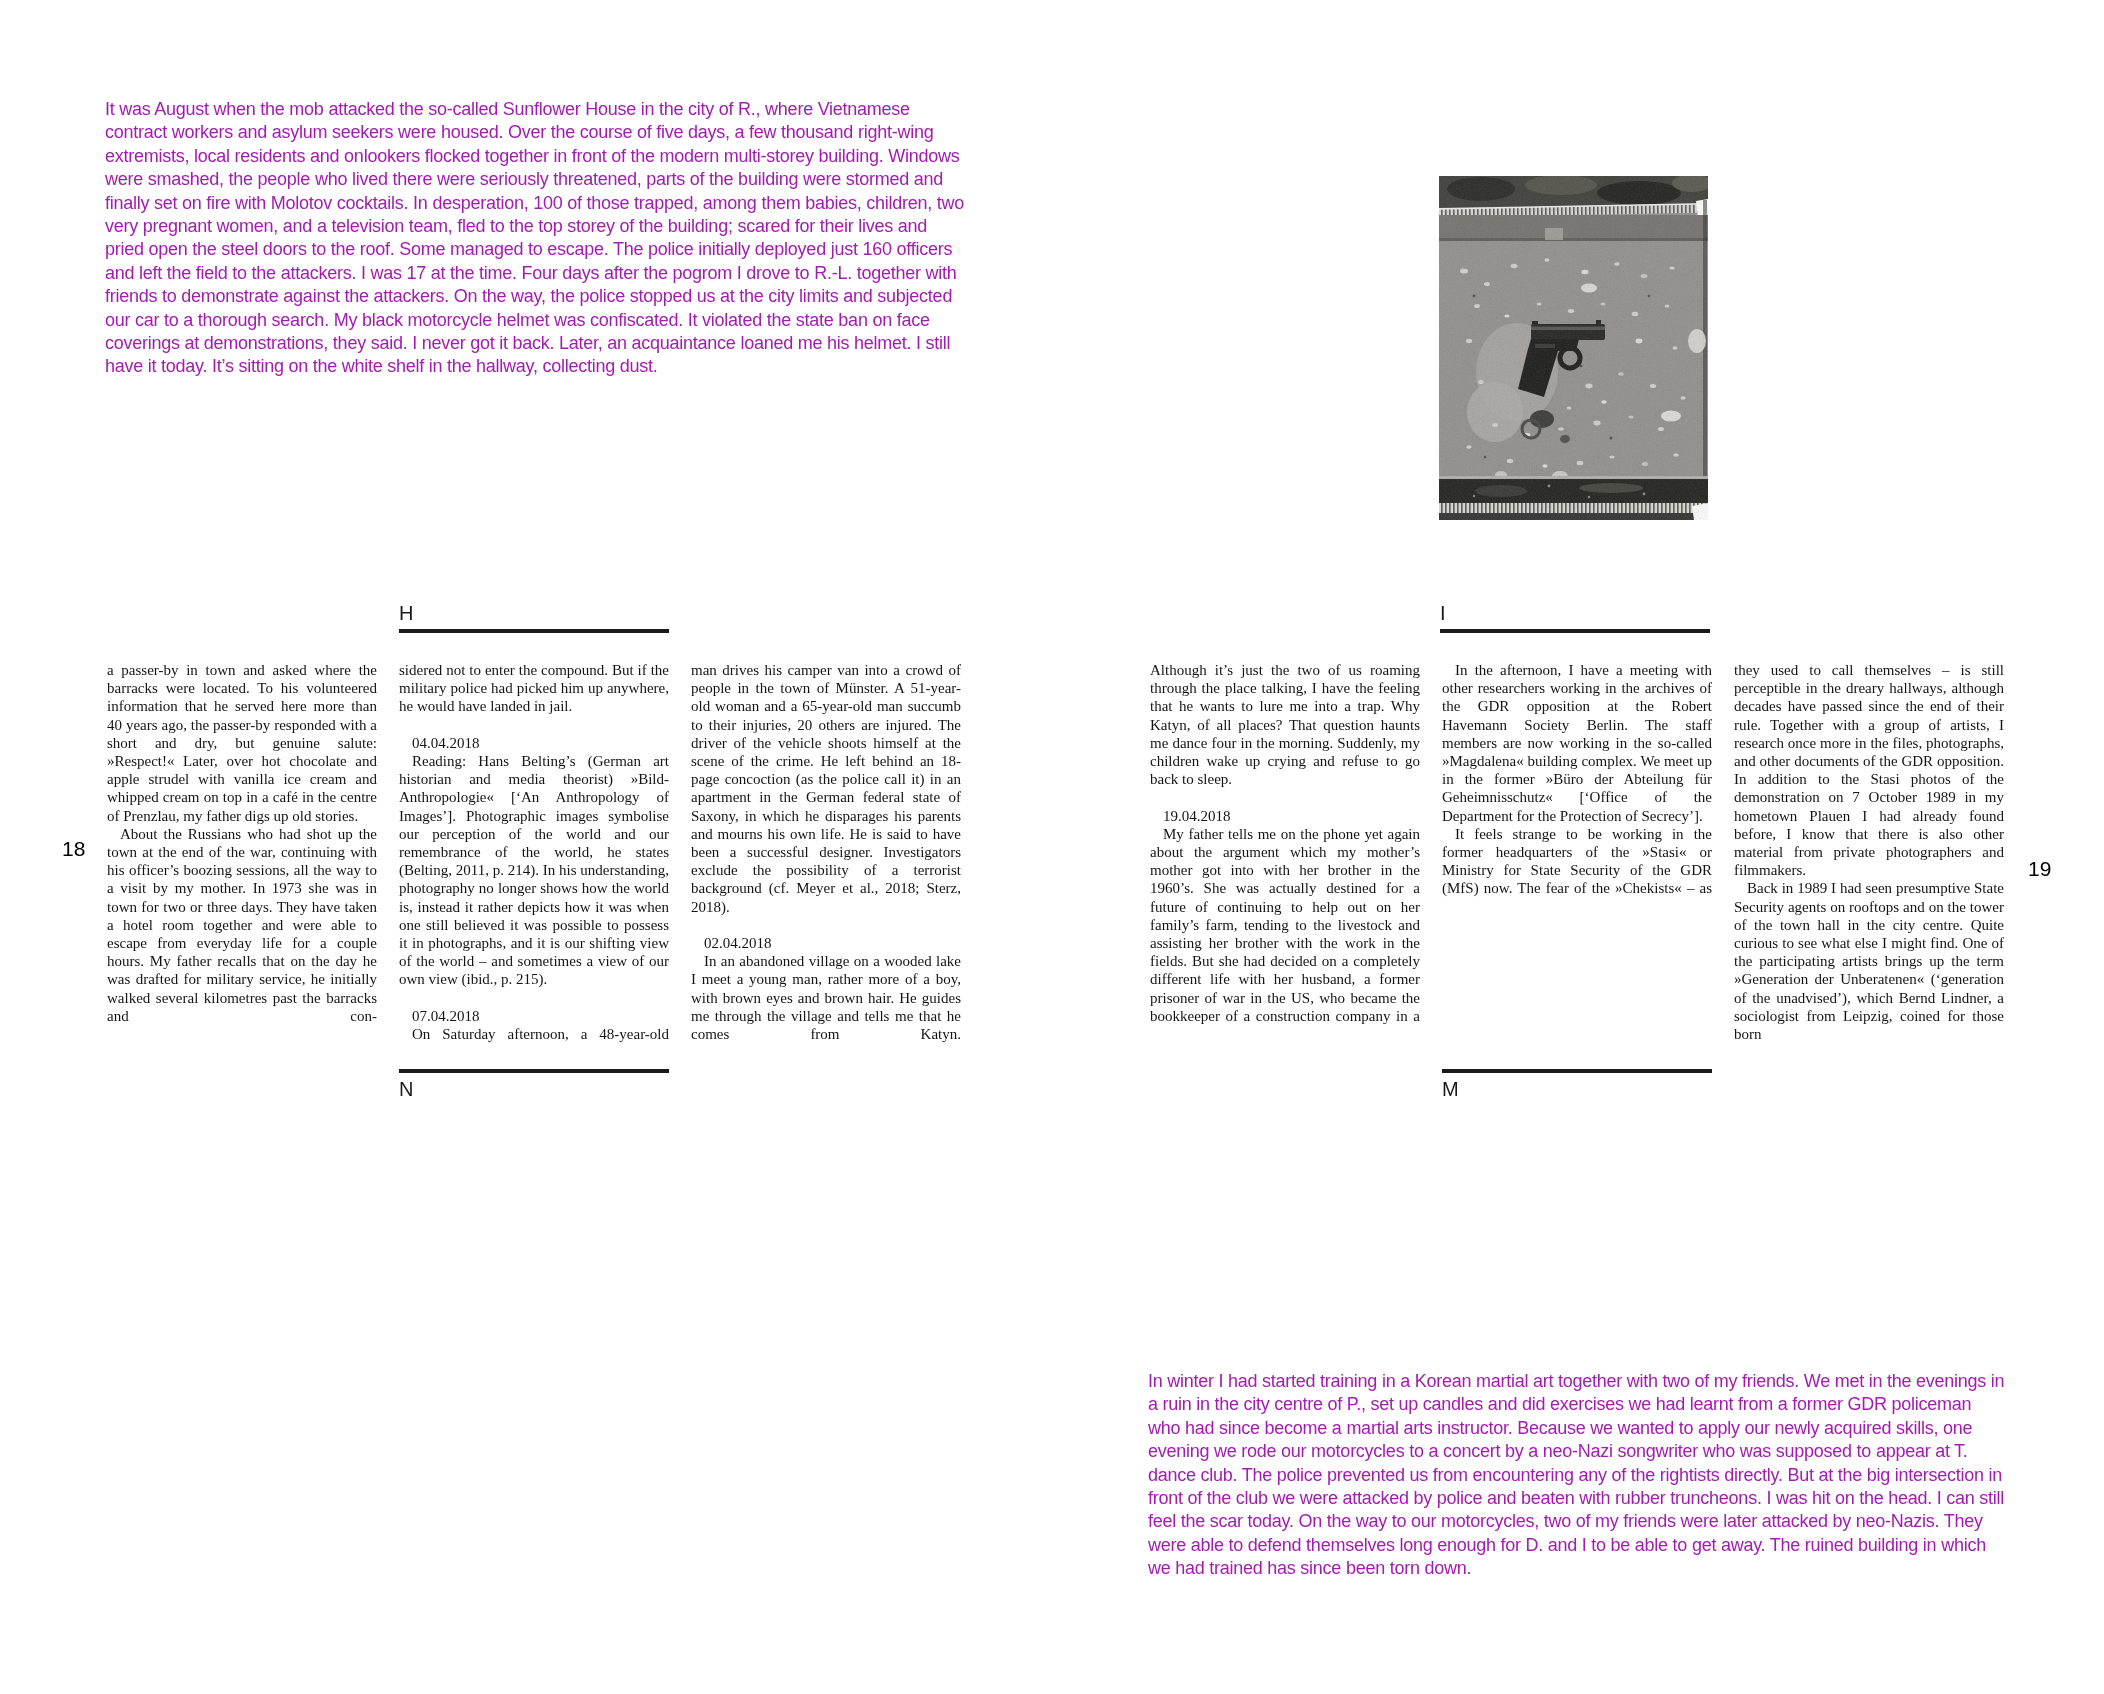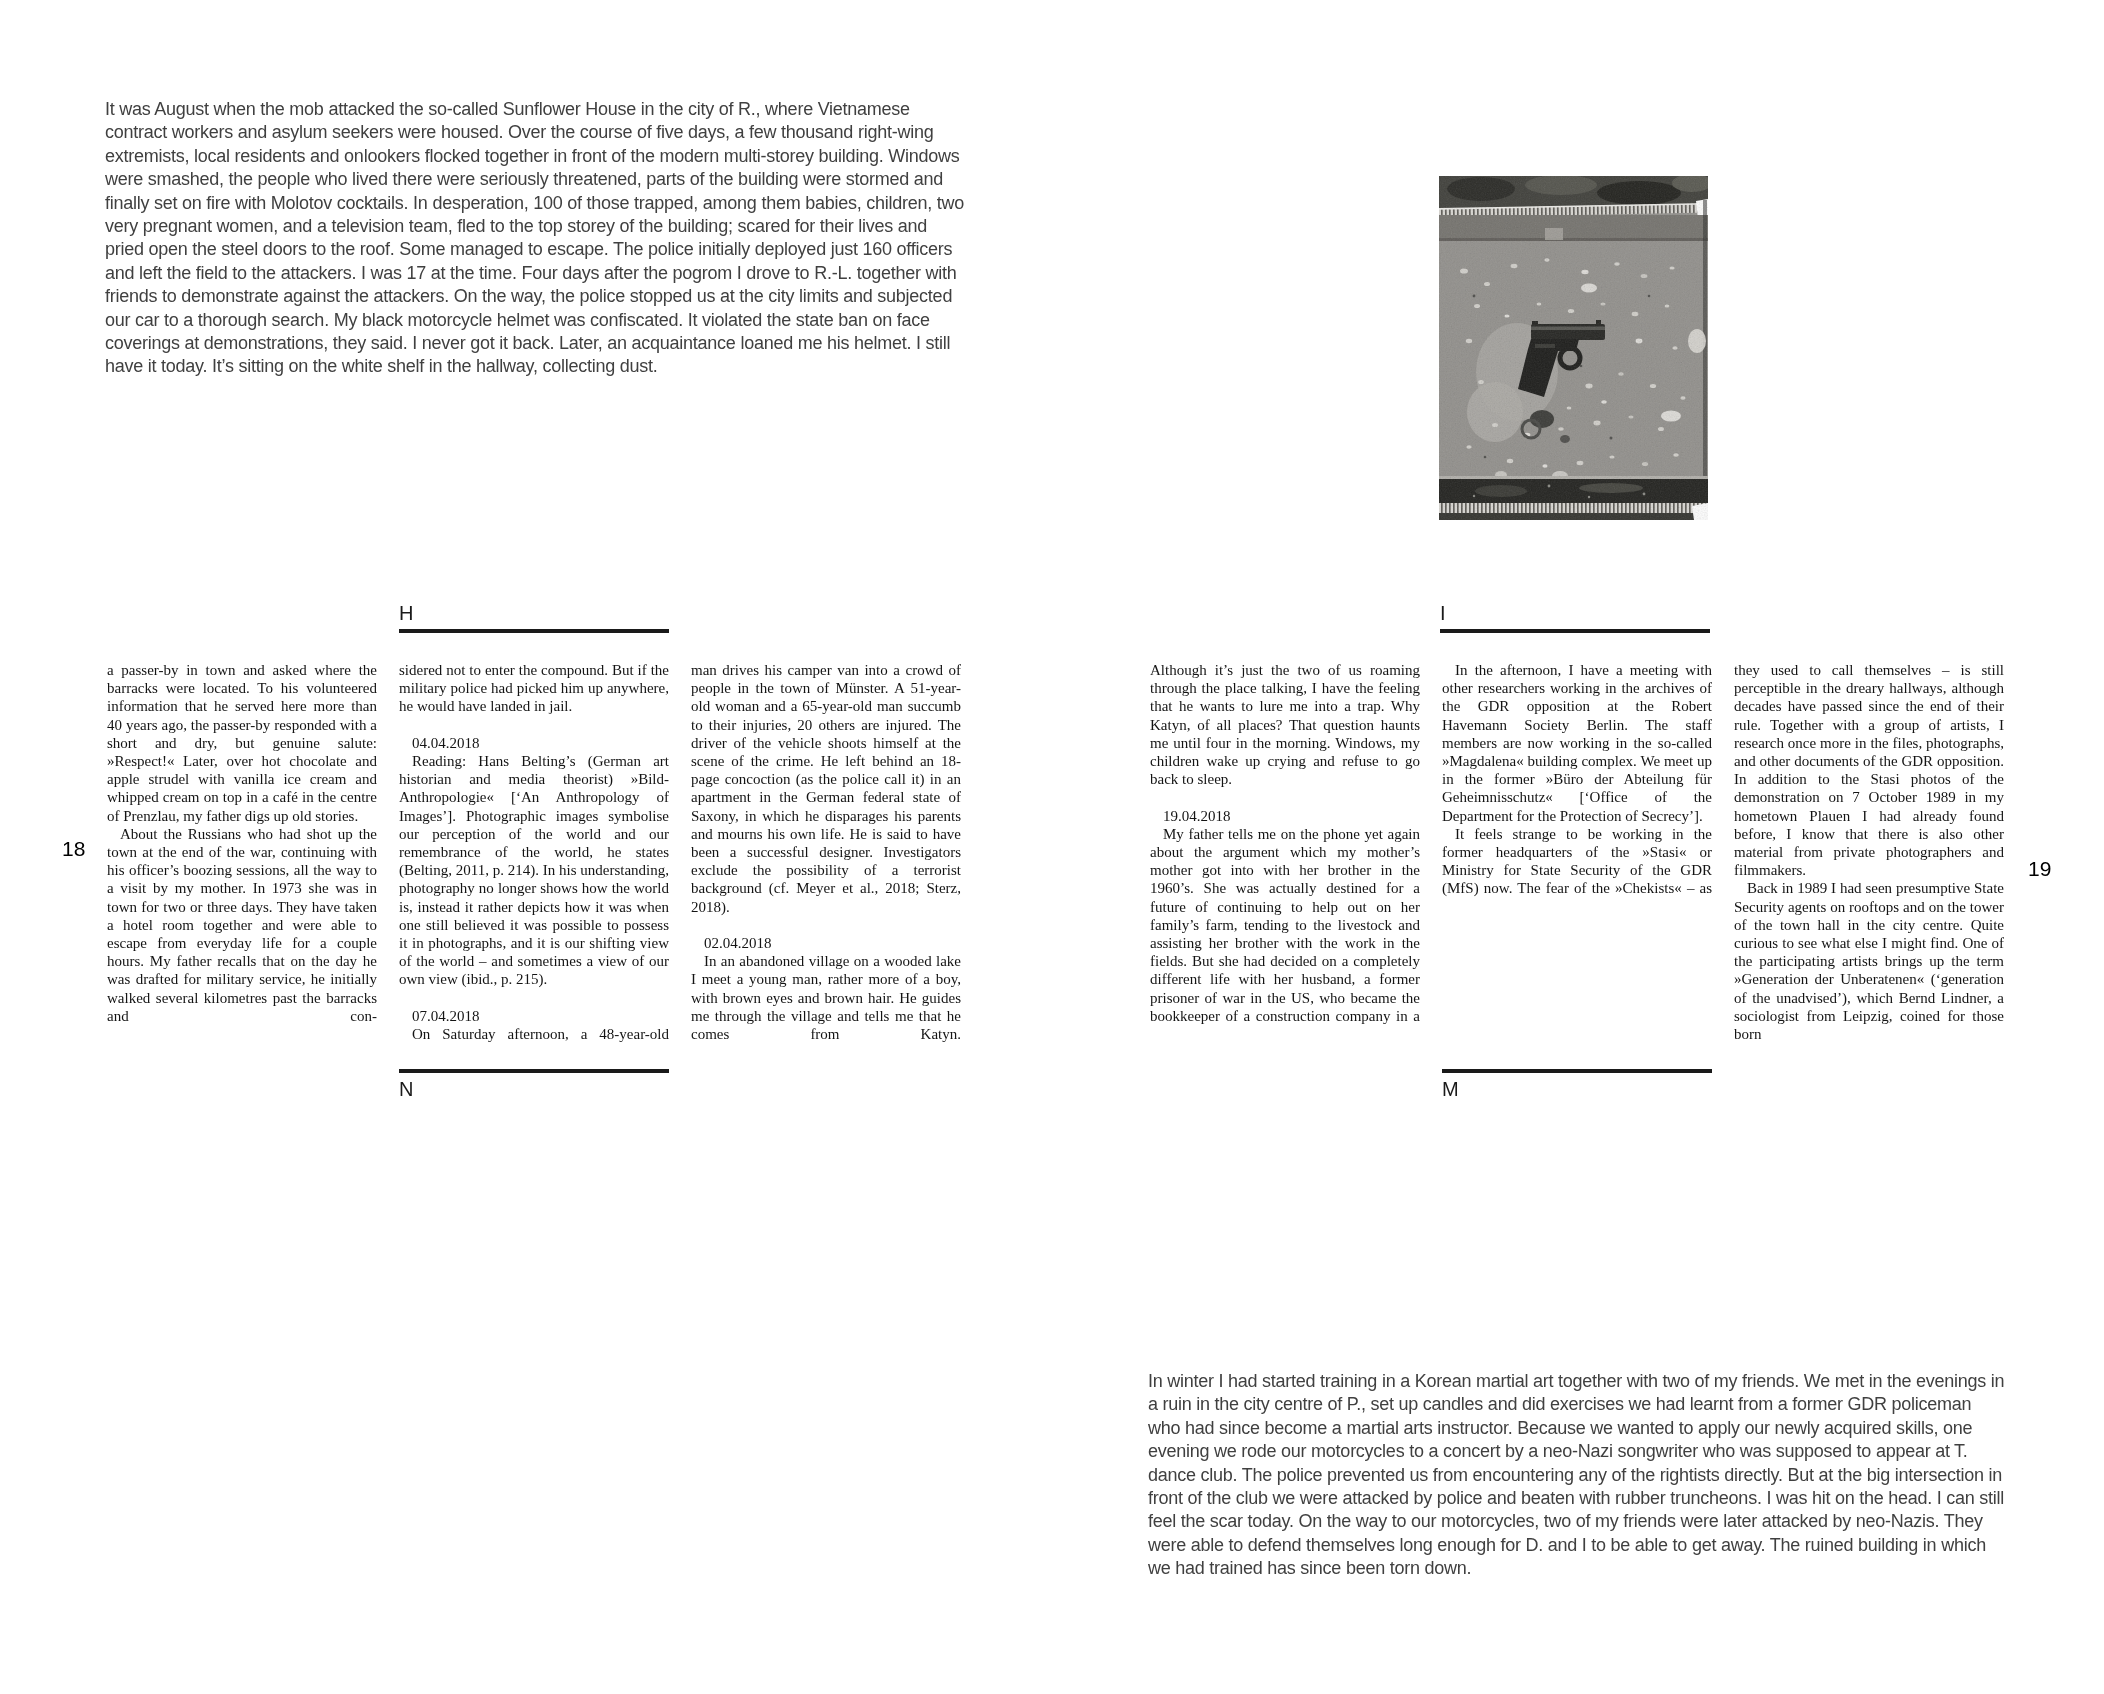--- a/index.html
+++ b/index.html
@@ -11,21 +11,21 @@
     font-family: "Liberation Sans", sans-serif;
   }
   .abs { position: absolute; }
 
   
   .sans-par {
     font-family: "Liberation Sans", sans-serif;
     font-size: 18px;
     line-height: 23.4px;
     letter-spacing: -0.25px;
-    color: #404040;
+    color: #a21caf;
     text-align: left;
     width: 860px;
   }
 
   
   .col {
     font-family: "Liberation Serif", serif;
     font-size: 15px;
     line-height: 18.2px;
     color: #141414;
@@ -228,21 +228,21 @@
 
   <div>
     <div class="abs pagenum" style="left:2028px; top:837px;margin-top:20px;">19</div>
 
     <div class="abs colhead top" style="left:1440px; top:601px;">
       <span class="letter">I</span>
       <div class="rule"></div>
     </div>
 
     <div class="abs col" style="left:1150px;">
-        <p class="blk blk-cont">Although it’s just the two of us roaming through the place talking, I have the feeling that he wants to lure me into a trap. Why Katyn, of all places? That question haunts me until four in the morning. Windows, my children wake up crying and refuse to go back to sleep.</p>
+        <p class="blk blk-cont">Although it’s just the two of us roaming through the place talking, I have the feeling that he wants to lure me into a trap. Why Katyn, of all places? That question haunts me dance four in the morning. Suddenly, my children wake up crying and refuse to go back to sleep.</p>
         <p class="blk blk-date">19.04.2018</p>
         <p class="blk blk-indent">My father tells me on the phone yet again about the argument which my mother’s mother got into with her brother in the 1960’s. She was actually destined for a future of continuing to help out on her family’s farm, tending to the livestock and assisting her brother with the work in the fields. But she had decided on a completely different life with her husband, a former prisoner of war in the US, who became the bookkeeper of a construction company in a</p>
       </div>
     <div class="abs col" style="left:1442px;">
         <p class="blk blk-indent">In the afternoon, I have a meeting with other researchers working in the archives of the GDR opposition at the Robert Havemann Society Berlin. The staff members are now working in the so-called »Magdalena« building complex. We meet up in the former »Büro der Abteilung für Geheimnisschutz« [‘Office of the Department for the Protection of Secrecy’].</p>
         <p class="blk blk-indent">It feels strange to be working in the former headquarters of the »Stasi« or Ministry for State Security of the GDR (MfS) now. The fear of the »Chekists« – as</p>
       </div>
     <div class="abs col" style="left:1734px;">
         <p class="blk blk-cont">they used to call themselves – is still perceptible in the dreary hallways, although decades have passed since the end of their rule. Together with a group of artists, I research once more in the files, photographs, and other documents of the GDR opposition. In addition to the Stasi photos of the demonstration on 7 October 1989 in my hometown Plauen I had already found before, I know that there is also other material from private photographers and filmmakers.</p>
         <p class="blk blk-indent">Back in 1989 I had seen presumptive State Security agents on rooftops and on the tower of the town hall in the city centre. Quite curious to see what else I might find. One of the participating artists brings up the term »Generation der Unberatenen« (‘generation of the unadvised’), which Bernd Lindner, a sociologist from Leipzig, coined for those born</p>

